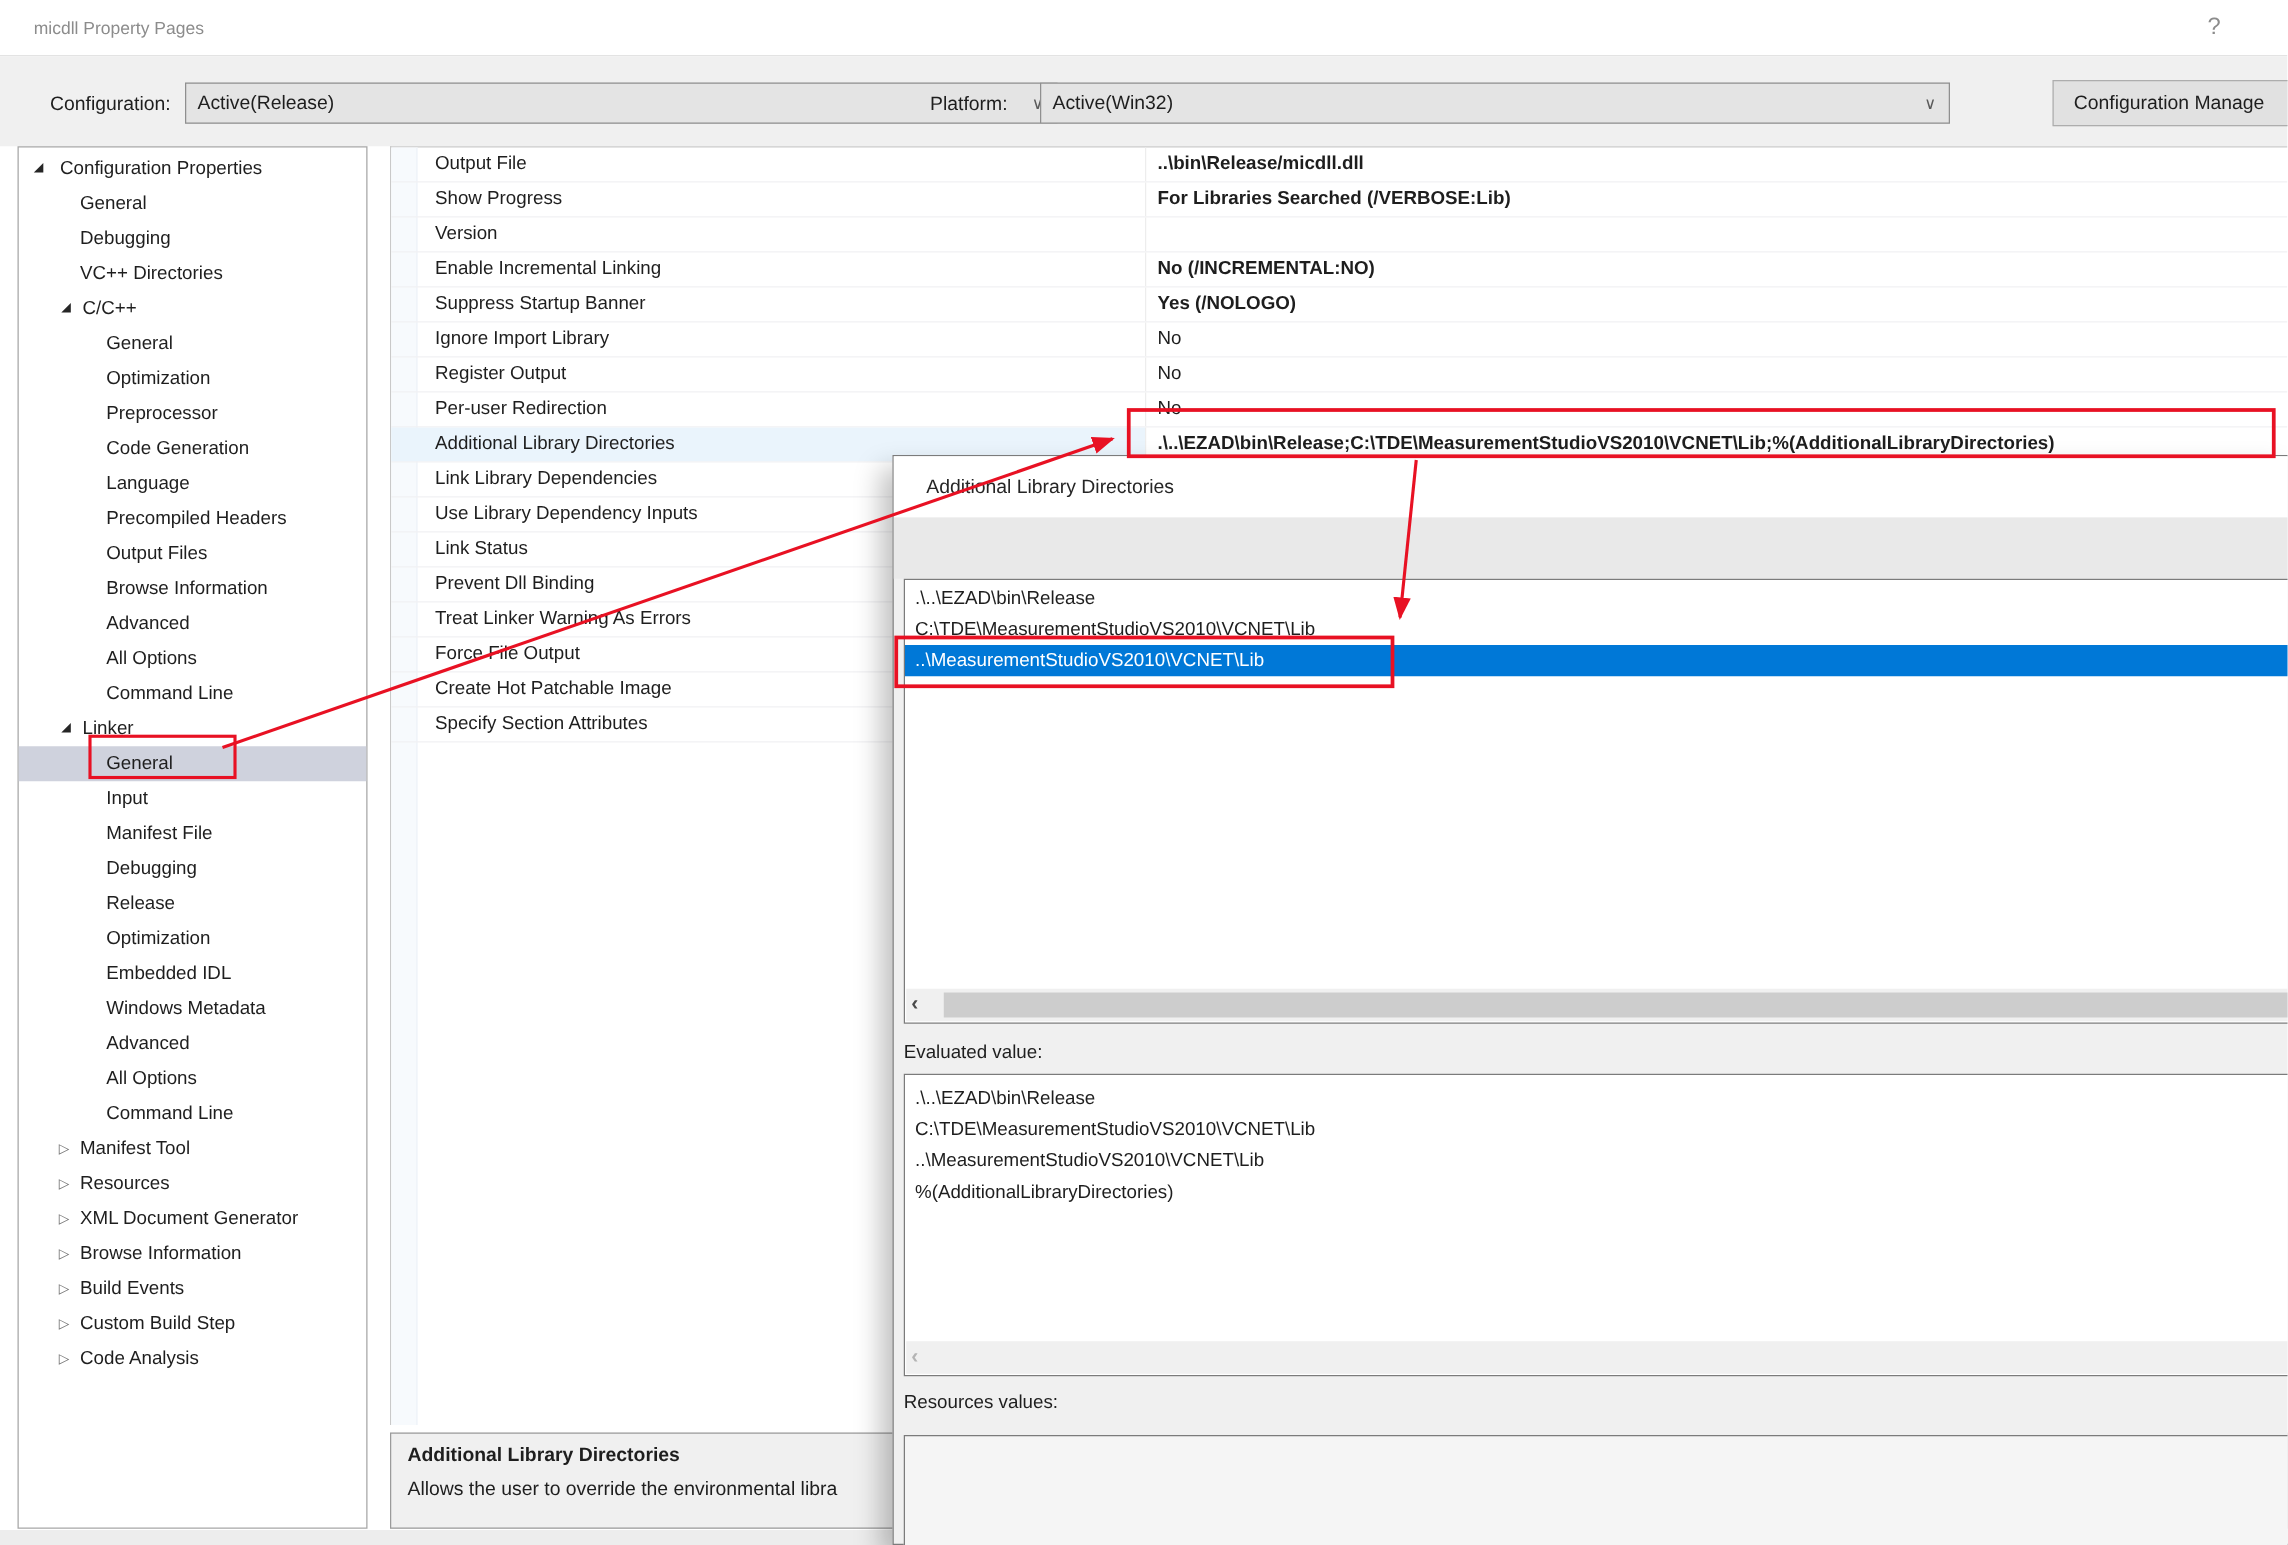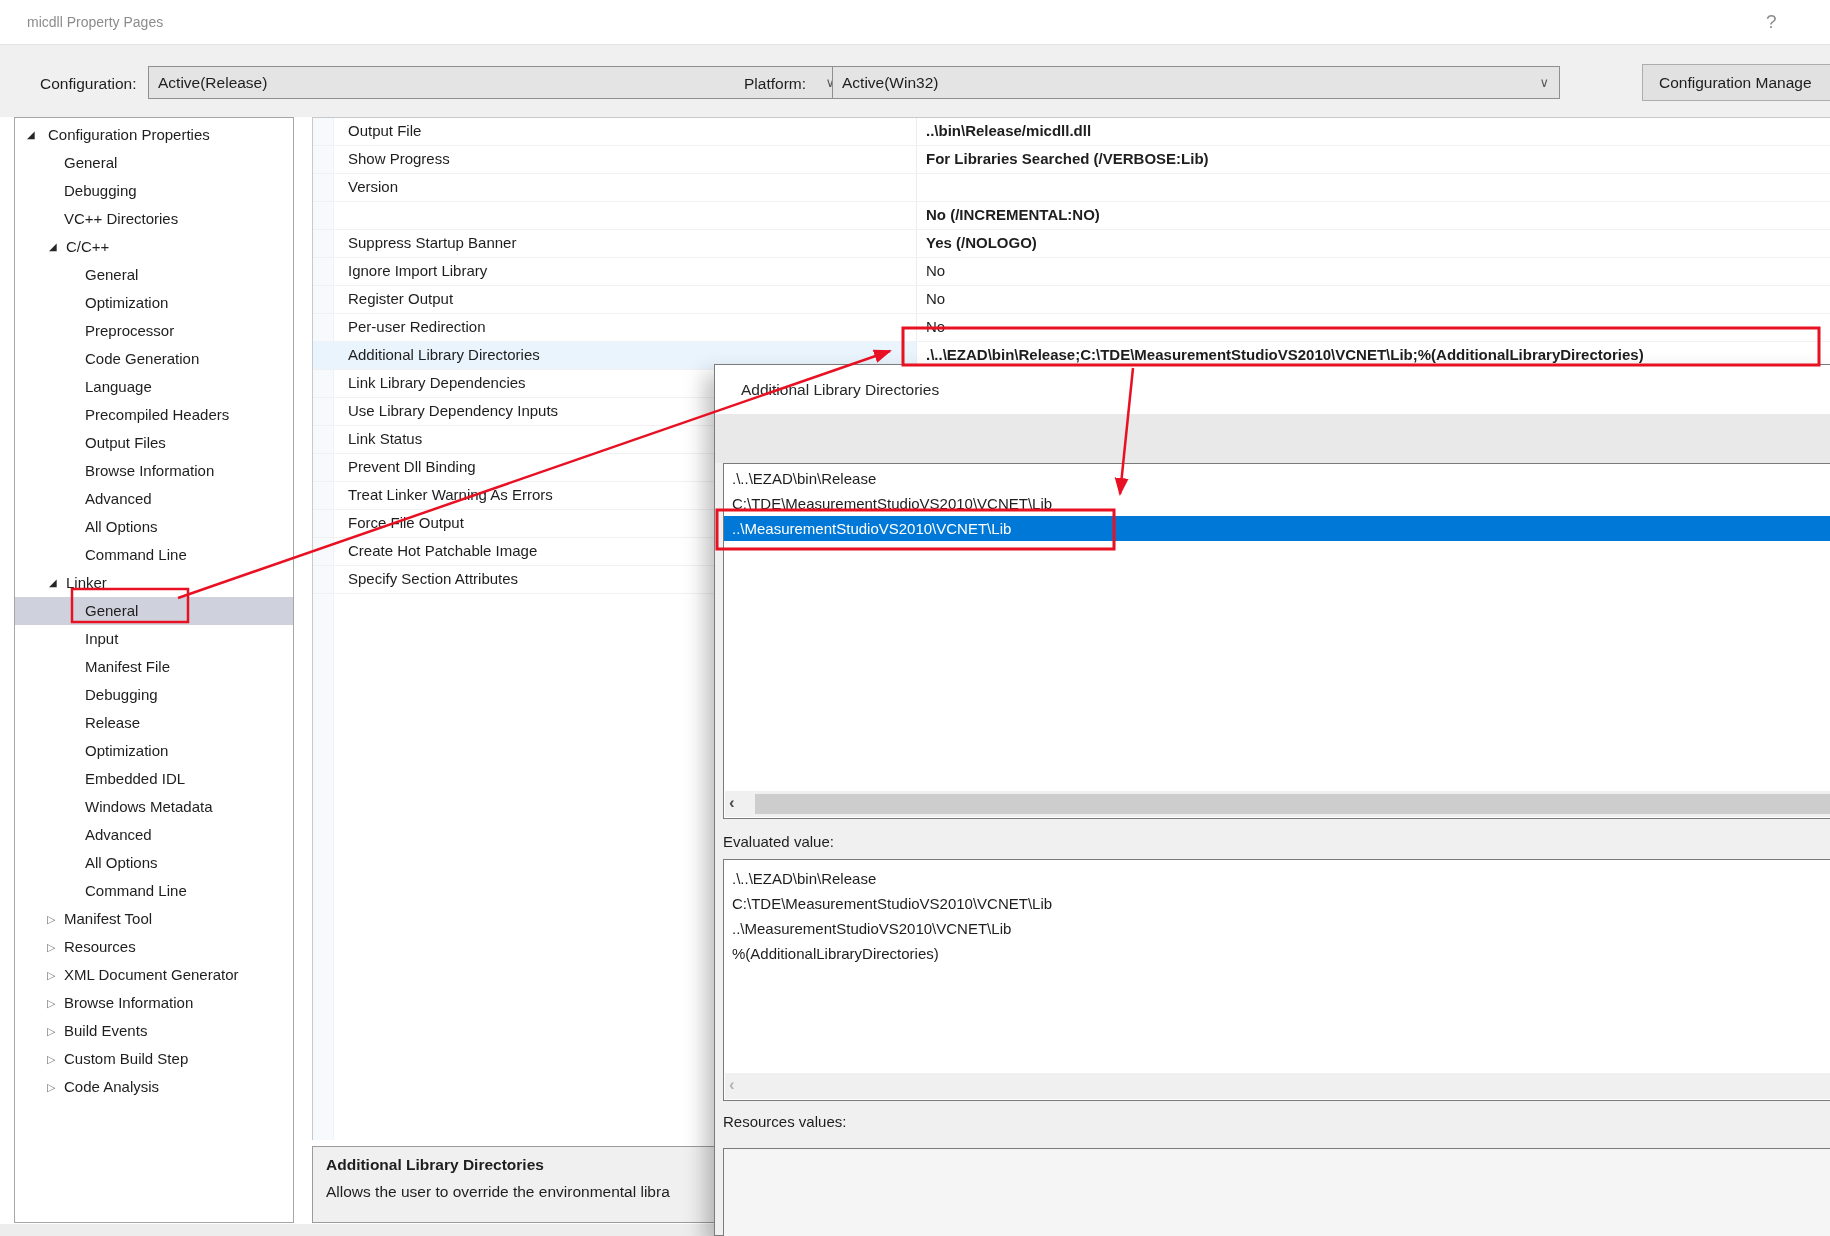--- a/index.html
+++ b/index.html
@@ -221,20 +221,21 @@
       </div>
     <div class="g-row">
         <div class="g-name">Show Progress</div>
         <div class="g-value v-bold">For Libraries Searched (/VERBOSE:Lib)</div>
       </div>
     <div class="g-row">
         <div class="g-name">Version</div>
         <div class="g-value"></div>
       </div>
     <div class="g-row">
+        <div class="g-name">Enable Incremental Linking</div>
         <div class="g-value v-bold">No (/INCREMENTAL:NO)</div>
       </div>
     <div class="g-row">
         <div class="g-name">Suppress Startup Banner</div>
         <div class="g-value v-bold">Yes (/NOLOGO)</div>
       </div>
     <div class="g-row">
         <div class="g-name">Ignore Import Library</div>
         <div class="g-value">No</div>
       </div>

